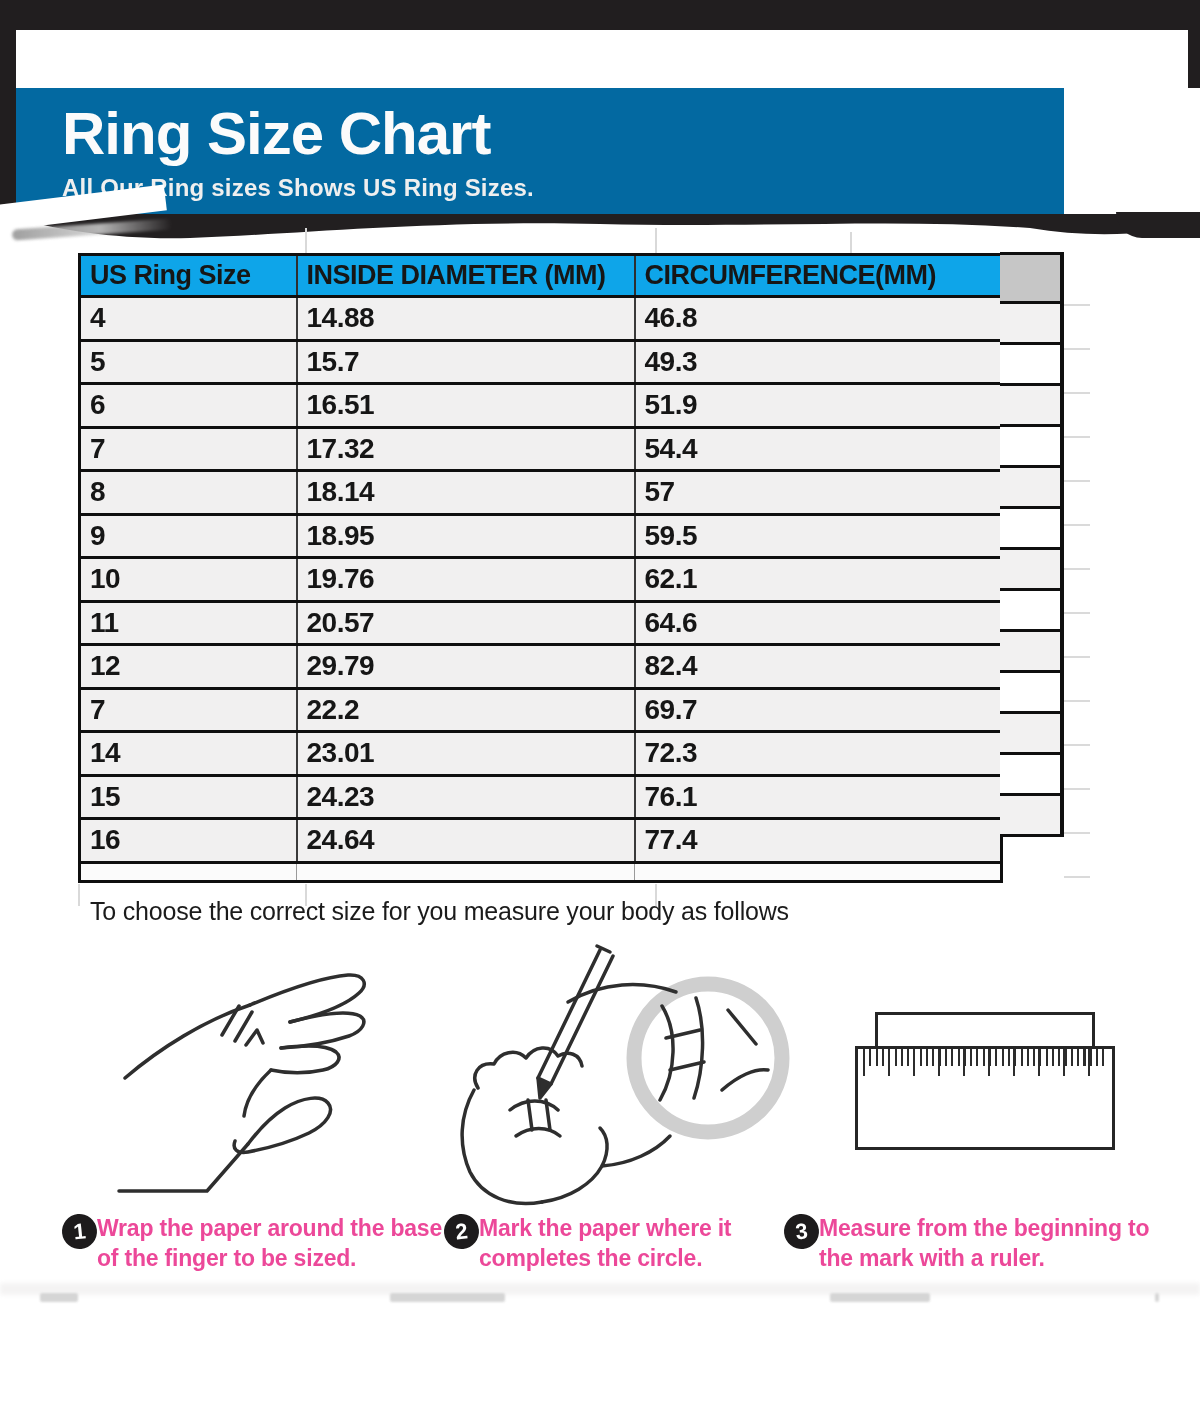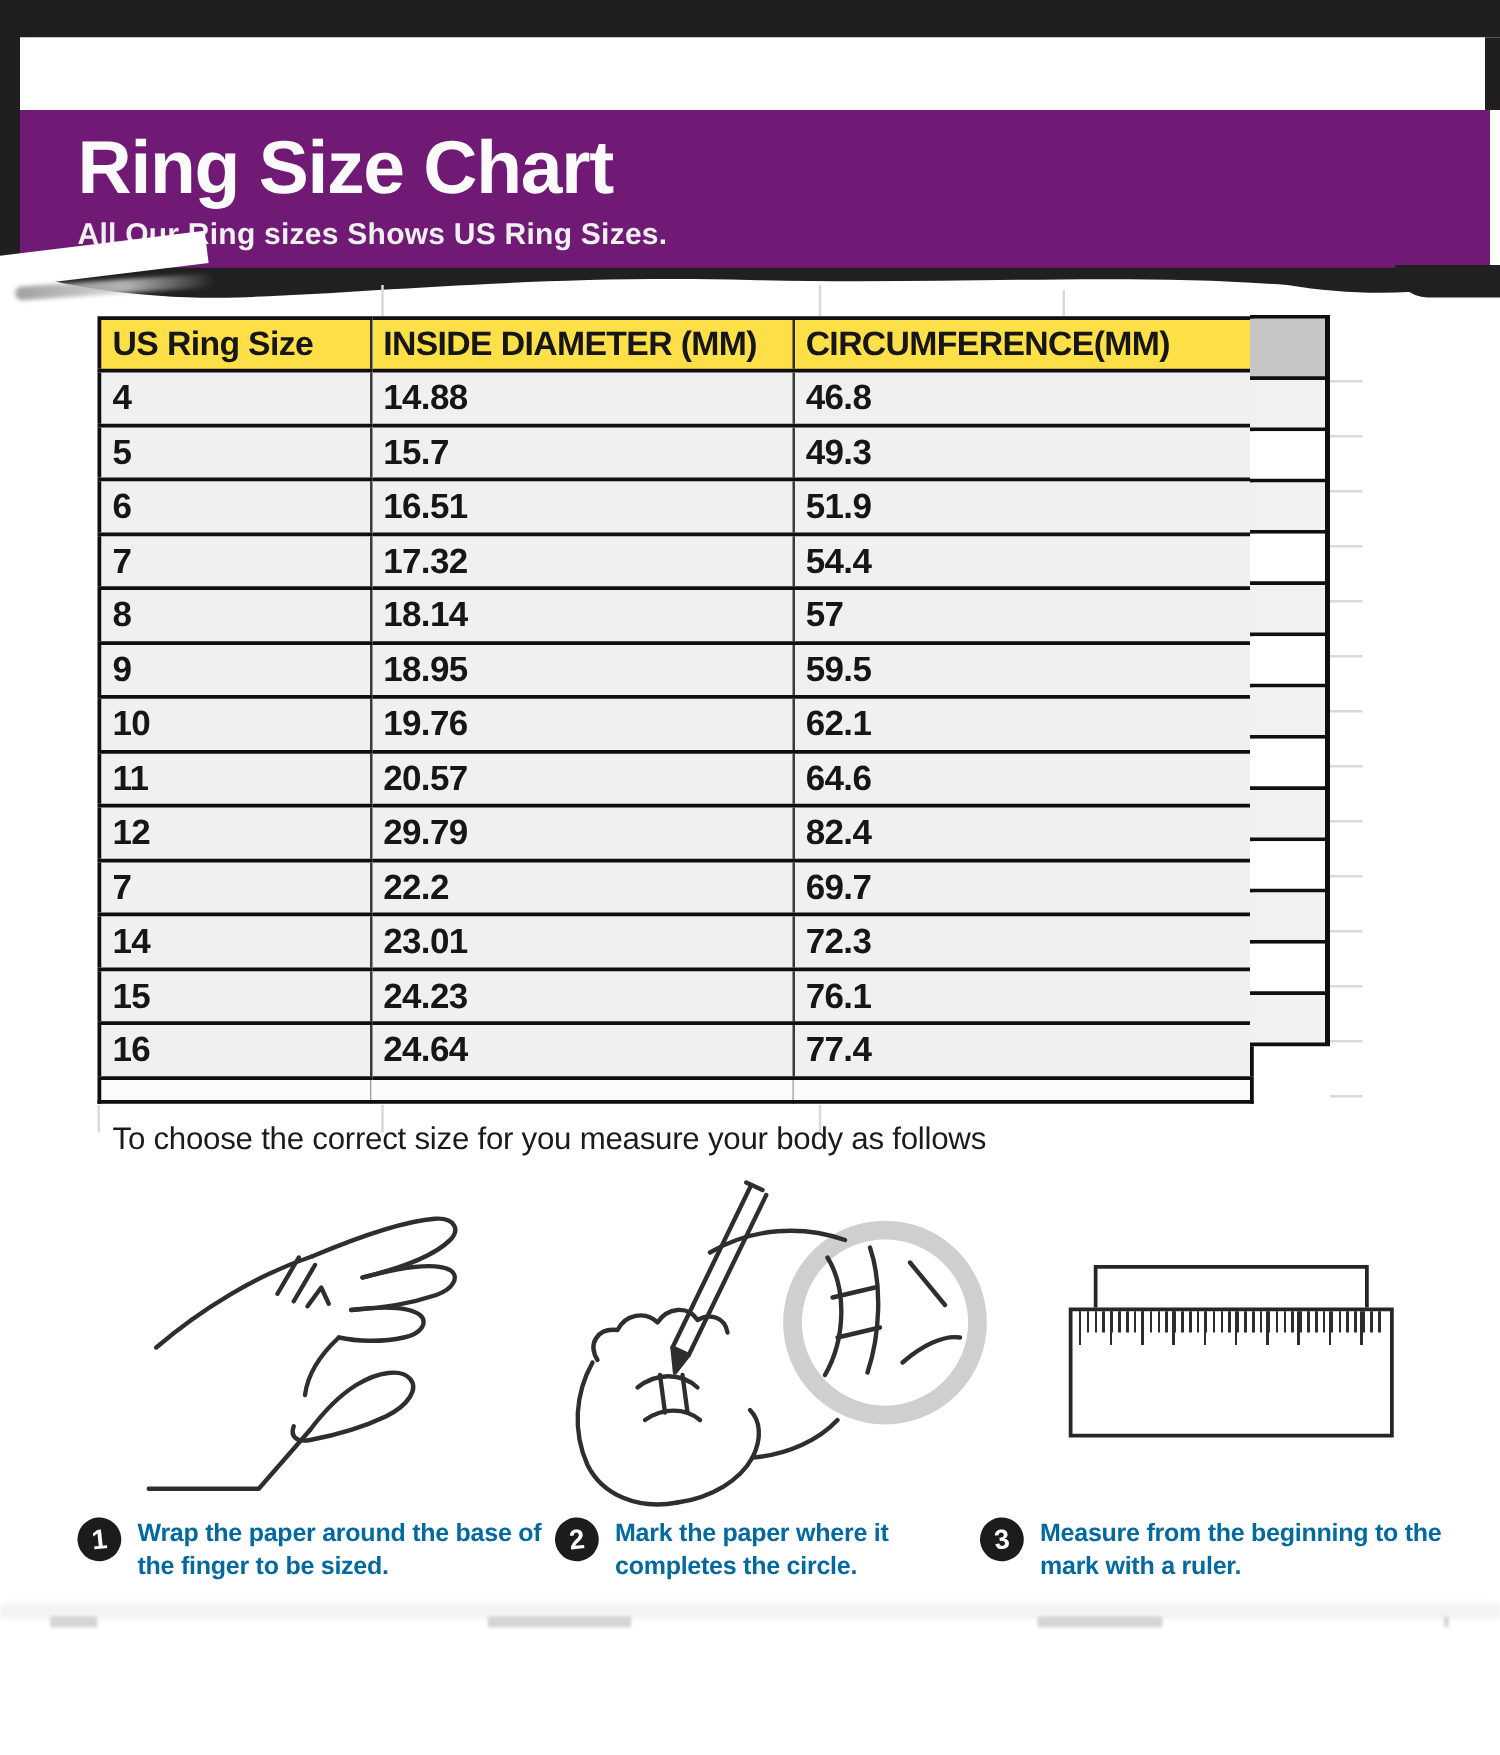--- a/index.html
+++ b/index.html
@@ -4,21 +4,21 @@
 <style>
   html,body{margin:0;padding:0;}
   body{width:1200px;height:1404px;position:relative;background:#ffffff;overflow:hidden;
        font-family:"Liberation Sans","DejaVu Sans",sans-serif;color:#161616;}
 
   
   .strip-top{position:absolute;left:0;top:0;width:1200px;height:30px;background:#211e1f;}
   .band-white{position:absolute;left:16px;top:30px;width:1172px;height:58px;background:#ffffff;}
   .edge-left{position:absolute;left:0;top:0;width:16px;height:226px;background:#211e1f;}
   .edge-right{position:absolute;left:1188px;top:30px;width:12px;height:58px;background:#211e1f;}
-  .hdr{position:absolute;left:0;top:88px;width:1192px;height:130px;background:#701a75;
+  .hdr{position:absolute;left:0;top:88px;width:1064px;height:130px;background:#0369a1;
        box-sizing:border-box;padding:14px 0 0 62px;}
   .hdr-title{font-size:60px;font-weight:800;letter-spacing:-1px;color:#fbfbfb;line-height:1.05;}
   .hdr-sub{margin-top:9px;font-size:24px;font-weight:600;color:#efefef;letter-spacing:.2px;}
   .hdr-edge{position:absolute;left:0;top:214px;width:1200px;height:36px;pointer-events:none;}
   .wedge-white{position:absolute;left:-24px;top:196px;width:190px;height:26px;background:#ffffff;
                transform:rotate(-7deg);}
   .smudge-gray{position:absolute;left:12px;top:224px;width:160px;height:11px;border-radius:6px;
                background:linear-gradient(90deg,#8f8f8f,#cfcfcf 55%,rgba(255,255,255,0));
                filter:blur(1.5px);transform:rotate(-4deg);opacity:.85;}
   .blob-right{position:absolute;left:1116px;top:212px;width:84px;height:26px;background:#221f20;
@@ -27,21 +27,21 @@
   
   .vstub{position:absolute;width:2px;background:#d9d9d9;}
   .side-ticks div{position:absolute;left:1064px;width:26px;height:2px;background:#dadada;}
 
   
   .size-table{position:absolute;left:78px;top:253px;border-collapse:collapse;table-layout:fixed;
               background:#f1f0f0;border:3px solid #0f0f0f;}
   .size-table col:nth-child(1){width:217px;}
   .size-table col:nth-child(2){width:338px;}
   .size-table col:nth-child(3){width:367px;}
-  .size-table th{background:#fde047;height:39px;font-size:27px;font-weight:800;text-align:left;
+  .size-table th{background:#0ea5e9;height:39px;font-size:27px;font-weight:800;text-align:left;
                  padding:0 0 0 9px;border:2px solid #2e2e2e;border-top:3px solid #0f0f0f;
                  border-bottom:3px solid #0f0f0f;letter-spacing:-.5px;white-space:nowrap;overflow:hidden;}
   .size-table td{height:40.5px;font-size:28px;font-weight:700;padding:0 0 0 9px;
                  border-left:2px solid #3a3a3a;border-right:2px solid #3a3a3a;
                  border-bottom:3px solid #0f0f0f;letter-spacing:-.5px;background:#f1f0f0;}
   .size-table tr.empty-row td{height:16px;background:#fbfbfb;border-bottom:2px solid #777;
                  border-left:1px solid #9a9a9a;border-right:1px solid #9a9a9a;}
 
   
   .side-col{position:absolute;left:1000px;top:252px;width:60px;border-right:4px solid #0f0f0f;
@@ -63,21 +63,21 @@
   .ruler-ticks-minor{position:absolute;left:5px;right:5px;top:0;height:17px;
       background:repeating-linear-gradient(90deg,#2c2c2c 0 2px,rgba(0,0,0,0) 2px 6.3px);}
   .ruler-ticks-major{position:absolute;left:5px;right:5px;top:0;height:27px;
       background:repeating-linear-gradient(90deg,#2c2c2c 0 2px,rgba(0,0,0,0) 2px 25px);}
 
   
   .step{position:absolute;display:flex;align-items:flex-start;}
   .step-badge{width:35px;height:35px;border-radius:50%;background:#1d1b1c;color:#ffffff;
               font-size:22px;font-weight:800;display:flex;align-items:center;justify-content:center;
               flex:0 0 auto;transform:rotate(-6deg);}
-  .step-text{margin-left:13px;font-size:20px;font-weight:700;line-height:1.3;color:#0369a1;
+  .step-text{font-size:23px;font-weight:700;line-height:1.3;color:#ec4899;
              letter-spacing:-.2px;}
   .step1{left:62px;top:1214px;width:390px;}
   .step2{left:444px;top:1214px;width:330px;}
   .step3{left:784px;top:1214px;width:392px;}
 
   
   .fade-band{position:absolute;left:0;top:1283px;width:1200px;height:12px;background:#f4f3f3;
              filter:blur(2px);}
   .fade-mark{position:absolute;top:1293px;height:9px;background:#cccccc;filter:blur(1.2px);
              border-radius:2px;opacity:.8;}

